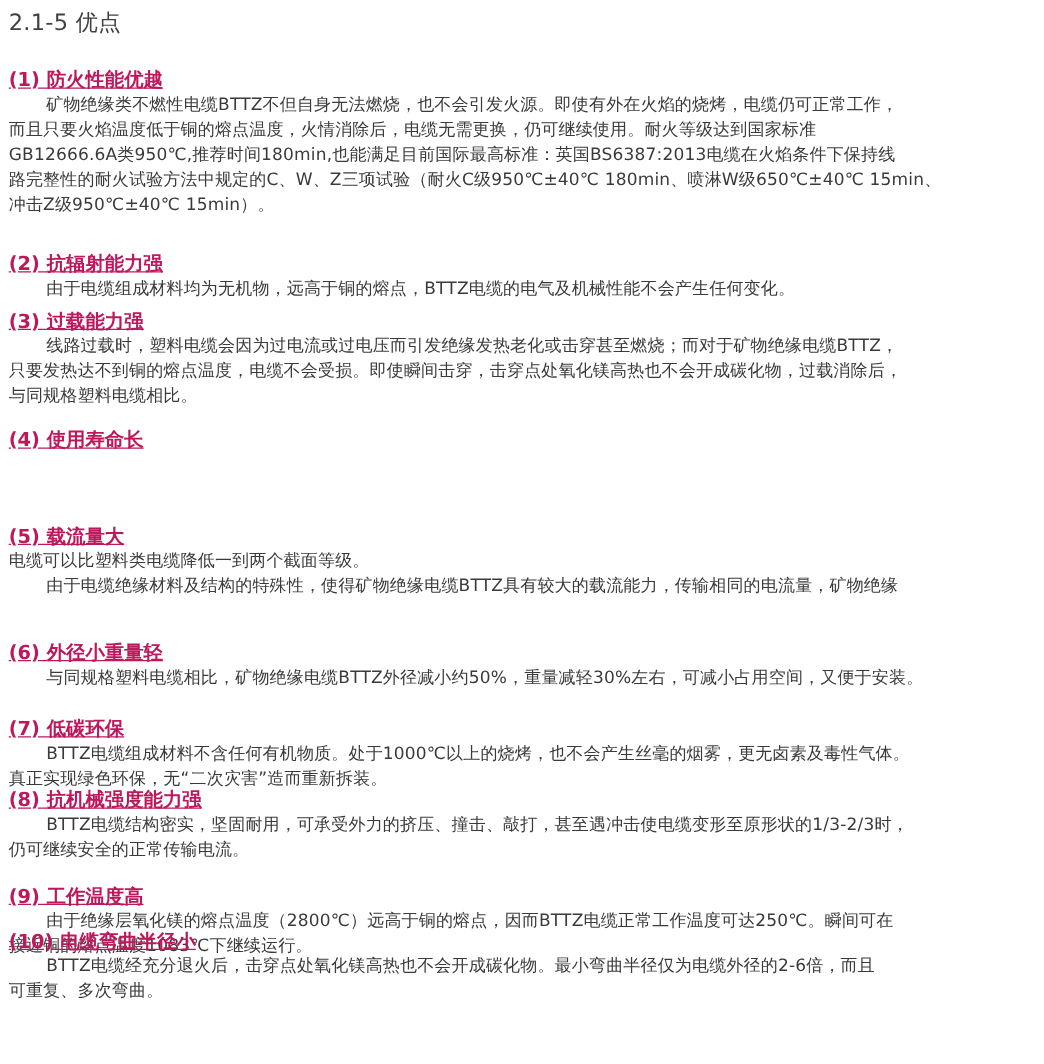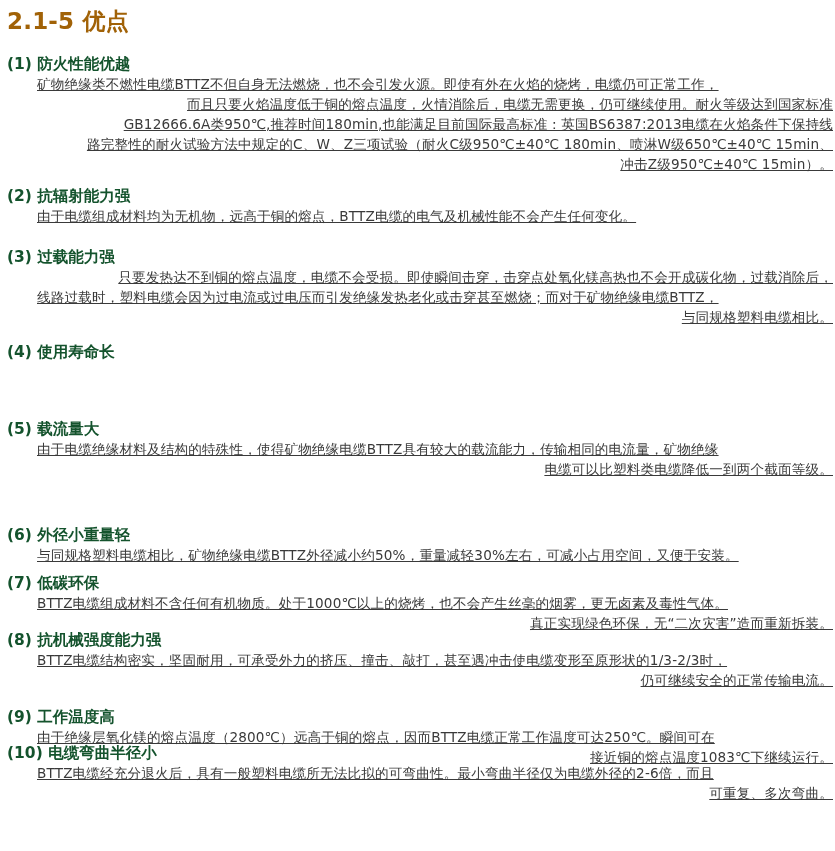--- a/index.html
+++ b/index.html
@@ -1,70 +1,70 @@
 <!DOCTYPE html>
 <html><head>
 <meta charset="utf-8">
 <style>
   html, body { margin: 0; padding: 0; background: #ffffff; }
   body { width: 835px; height: 851px; overflow: hidden; position: relative;
          font-family: "DejaVu Sans", "Liberation Sans", sans-serif; }
-  .title { position: absolute; left: 7px; top: 6px; font-size: 23px; font-weight: bold;
-           color: #a16207; letter-spacing: 0.2px; }
+  .title { position: absolute; left: 7px; top: 6px; font-size: 18px; font-weight: normal;
+           color: #404040; letter-spacing: 0.2px; }
   .section { position: absolute; left: 7px; width: 826px; }
-  .heading { font-size: 15.5px; font-weight: bold; color: #14532d; line-height: 19px; height: 19px; white-space: nowrap; }
+  .heading { font-size: 15.5px; font-weight: bold; color: #be185d; line-height: 19px; height: 19px; white-space: nowrap; text-decoration: underline; }
   .body { font-size: 13.6px; color: #3a3a3a; line-height: 20px; text-indent: 30px; margin: 0; letter-spacing: 0.15px; }
-  .line { display: block; white-space: nowrap; text-decoration: underline; }
-  .line.noindent { text-indent: 0; text-align: right; }
+  .line { display: block; white-space: nowrap; }
+  .line.noindent { text-indent: 0; }
 </style>
 </head>
 <body>
 
 <div class="title">2.1-5  优点</div>
 
 <div class="section" style="top:55px">
   <div class="heading">(1) 防火性能优越</div>
   <p class="body">
     <span class="line">矿物绝缘类不燃性电缆BTTZ不但自身无法燃烧，也不会引发火源。即使有外在火焰的烧烤，电缆仍可正常工作，</span>
     <span class="line noindent">而且只要火焰温度低于铜的熔点温度，火情消除后，电缆无需更换，仍可继续使用。耐火等级达到国家标准</span>
     <span class="line noindent">GB12666.6A类950℃,推荐时间180min,也能满足目前国际最高标准：英国BS6387:2013电缆在火焰条件下保持线</span>
     <span class="line noindent">路完整性的耐火试验方法中规定的C、W、Z三项试验（耐火C级950℃±40℃ 180min、喷淋W级650℃±40℃ 15min、</span>
     <span class="line noindent">冲击Z级950℃±40℃ 15min）。</span>
   </p>
 </div>
 
-<div class="section" style="top:187px">
+<div class="section" style="top:202px">
   <div class="heading">(2) 抗辐射能力强</div>
   <p class="body">
     <span class="line">由于电缆组成材料均为无机物，远高于铜的熔点，BTTZ电缆的电气及机械性能不会产生任何变化。</span>
   </p>
 </div>
 
 <div class="section" style="top:248px">
   <div class="heading">(3) 过载能力强</div>
   <p class="body">
+    <span class="line">线路过载时，塑料电缆会因为过电流或过电压而引发绝缘发热老化或击穿甚至燃烧；而对于矿物绝缘电缆BTTZ，</span>
     <span class="line noindent">只要发热达不到铜的熔点温度，电缆不会受损。即使瞬间击穿，击穿点处氧化镁高热也不会开成碳化物，过载消除后，</span>
-    <span class="line">线路过载时，塑料电缆会因为过电流或过电压而引发绝缘发热老化或击穿甚至燃烧；而对于矿物绝缘电缆BTTZ，</span>
     <span class="line noindent">与同规格塑料电缆相比。</span>
   </p>
 </div>
 
 <div class="section" style="top:343px">
   <div class="heading">(4) 使用寿命长</div>
 </div>
 
 <div class="section" style="top:420px">
   <div class="heading">(5) 载流量大</div>
   <p class="body">
+    <span class="line noindent">电缆可以比塑料类电缆降低一到两个截面等级。</span>
     <span class="line">由于电缆绝缘材料及结构的特殊性，使得矿物绝缘电缆BTTZ具有较大的载流能力，传输相同的电流量，矿物绝缘</span>
-    <span class="line noindent">电缆可以比塑料类电缆降低一到两个截面等级。</span>
   </p>
 </div>
 
-<div class="section" style="top:526px">
+<div class="section" style="top:513px">
   <div class="heading">(6) 外径小重量轻</div>
   <p class="body">
     <span class="line">与同规格塑料电缆相比，矿物绝缘电缆BTTZ外径减小约50%，重量减轻30%左右，可减小占用空间，又便于安装。</span>
   </p>
 </div>
 
 <div class="section" style="top:574px">
   <div class="heading">(7) 低碳环保</div>
   <p class="body">
     <span class="line">BTTZ电缆组成材料不含任何有机物质。处于1000℃以上的烧烤，也不会产生丝毫的烟雾，更无卤素及毒性气体。</span>
@@ -84,16 +84,16 @@
   <div class="heading">(9) 工作温度高</div>
   <p class="body">
     <span class="line">由于绝缘层氧化镁的熔点温度（2800℃）远高于铜的熔点，因而BTTZ电缆正常工作温度可达250℃。瞬间可在</span>
     <span class="line noindent">接近铜的熔点温度1083℃下继续运行。</span>
   </p>
 </div>
 
 <div class="section" style="top:744px">
   <div class="heading">(10) 电缆弯曲半径小</div>
   <p class="body">
-    <span class="line">BTTZ电缆经充分退火后，具有一般塑料电缆所无法比拟的可弯曲性。最小弯曲半径仅为电缆外径的2-6倍，而且</span>
+    <span class="line">BTTZ电缆经充分退火后，击穿点处氧化镁高热也不会开成碳化物。最小弯曲半径仅为电缆外径的2-6倍，而且</span>
     <span class="line noindent">可重复、多次弯曲。</span>
   </p>
 </div>
 
 </body></html>

